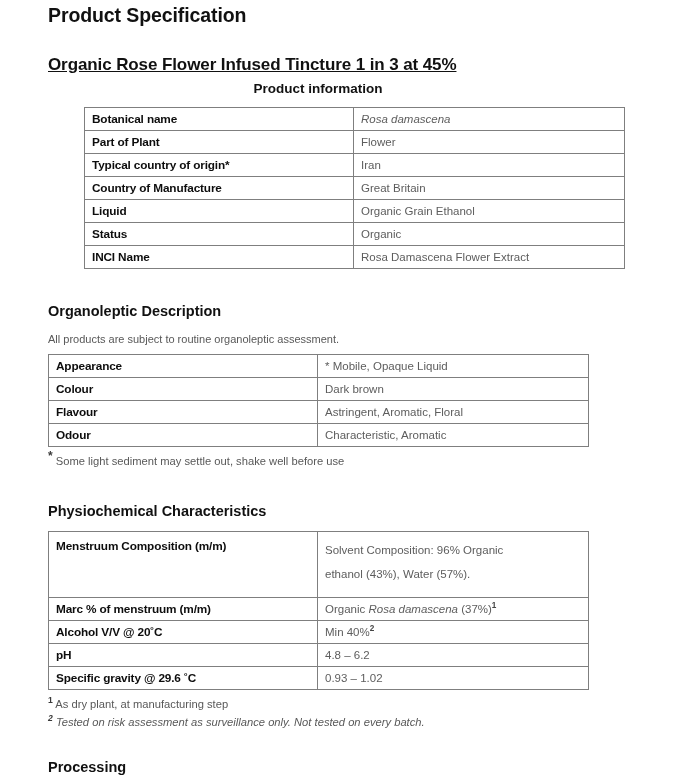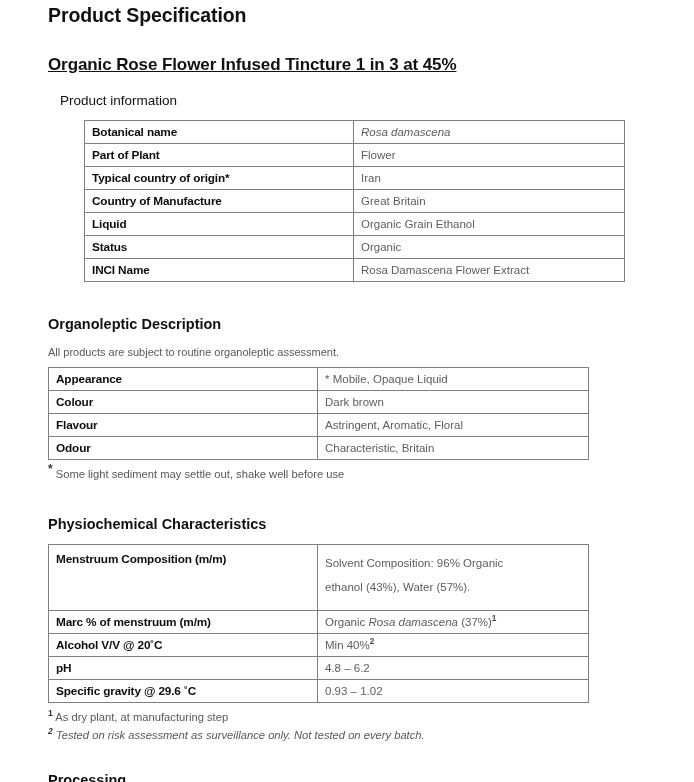--- a/index.html
+++ b/index.html
@@ -43,24 +43,25 @@
     font-weight: bold;
     margin: 0;
     padding-top: 28px;
     letter-spacing: -0.1px;
     color: #111111;
     text-decoration: underline;
   }
 
   h3.sub-head {
     font-size: 13.5px;
-    font-weight: normal;
-    margin: 12px;
+    font-weight: bold;
+    margin: 0;
     padding-top: 6px;
     color: #111111;
+    text-align: center;
   }
 
   h3.section-head {
     font-size: 14.5px;
     font-weight: bold;
     margin: 0;
     color: #111111;
   }
 
   .section-gap-organoleptic { padding-top: 34px; }
@@ -218,21 +219,21 @@
           <tr>
             <td class="label">Colour</td>
             <td class="value">Dark brown</td>
           </tr>
           <tr>
             <td class="label">Flavour</td>
             <td class="value">Astringent, Aromatic, Floral</td>
           </tr>
           <tr>
             <td class="label">Odour</td>
-            <td class="value">Characteristic, Britain</td>
+            <td class="value">Characteristic, Aromatic</td>
           </tr>
         </tbody>
       </table>
 
       <p class="footnote"><span class="fn-star">*</span> <span>Some light sediment may settle out, shake well before use</span></p>
     </div>
 
     <div class="section-gap-physio">
       <h3 class="section-head">Physiochemical Characteristics</h3>
 

